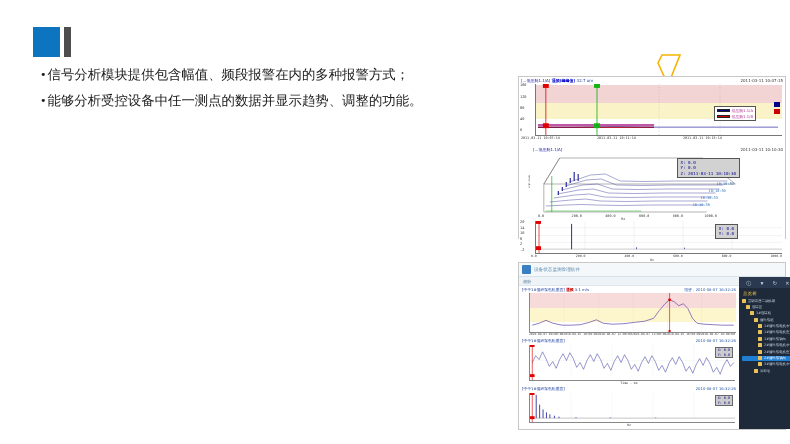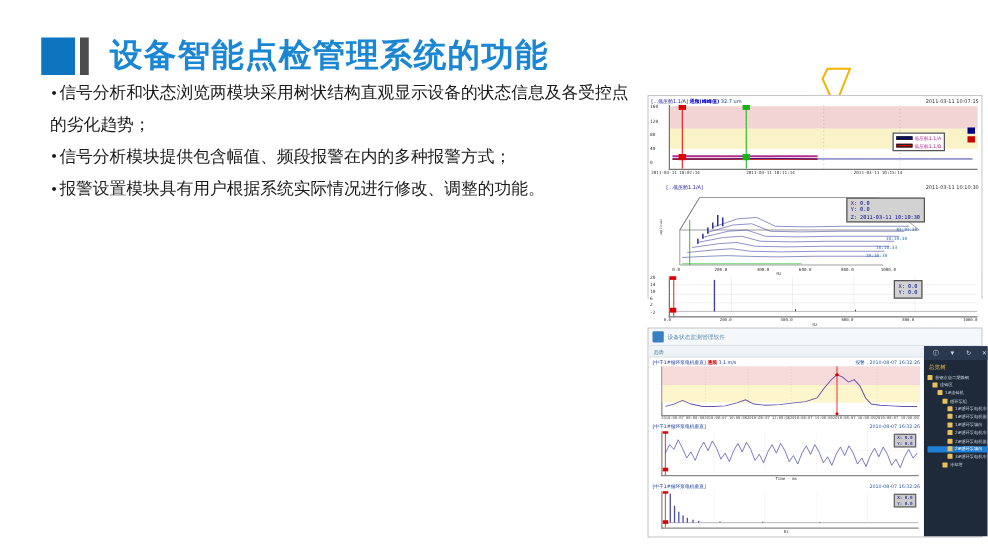--- a/index.html
+++ b/index.html
@@ -170,27 +170,25 @@
   .node-ico { width: 4px; height: 4px; background: #e8c15a; border-radius: 0.5px; flex: none; }
 </style>
 </head>
 <body>
 
 <div class="slide">
 
   <div class="title-row">
     <div class="accent-block"></div>
     <div class="accent-bar"></div>
-    <div class="title-text">设备智能点检管理系统的功能</div>
   </div>
 
   <div class="body-text">
-    <span class="bullet">信号分析和状态浏览两模块采用树状结构直观显示设备的状态信息及各受控点的劣化趋势；</span>
     <span class="bullet">信号分析模块提供包含幅值、频段报警在内的多种报警方式；</span>
-    <span class="bullet">报警设置模块具有用户根据系统实际情况进行修改、调整的功能。</span>
+    <span class="bullet">能够分析受控设备中任一测点的数据并显示趋势、调整的功能。</span>
   </div>
 
   <svg class="callout-tail" style="left:640px; top:55px; width:70px; height:36px;">
     <polygon points="22,0 40,0 28,30 18,8" fill="#ffffff" stroke="#f5b400" stroke-width="1.6"></polygon>
   </svg>
 
   <div class="callout" id="callout-2">趋势、波形、频谱</div>
   <svg class="callout-tail" style="left:628px; top:264px; width:70px; height:40px;">
     <polygon points="30,0 48,0 14,34 22,6" fill="#ffffff" stroke="#f5b400" stroke-width="1.6"></polygon>
   </svg>

